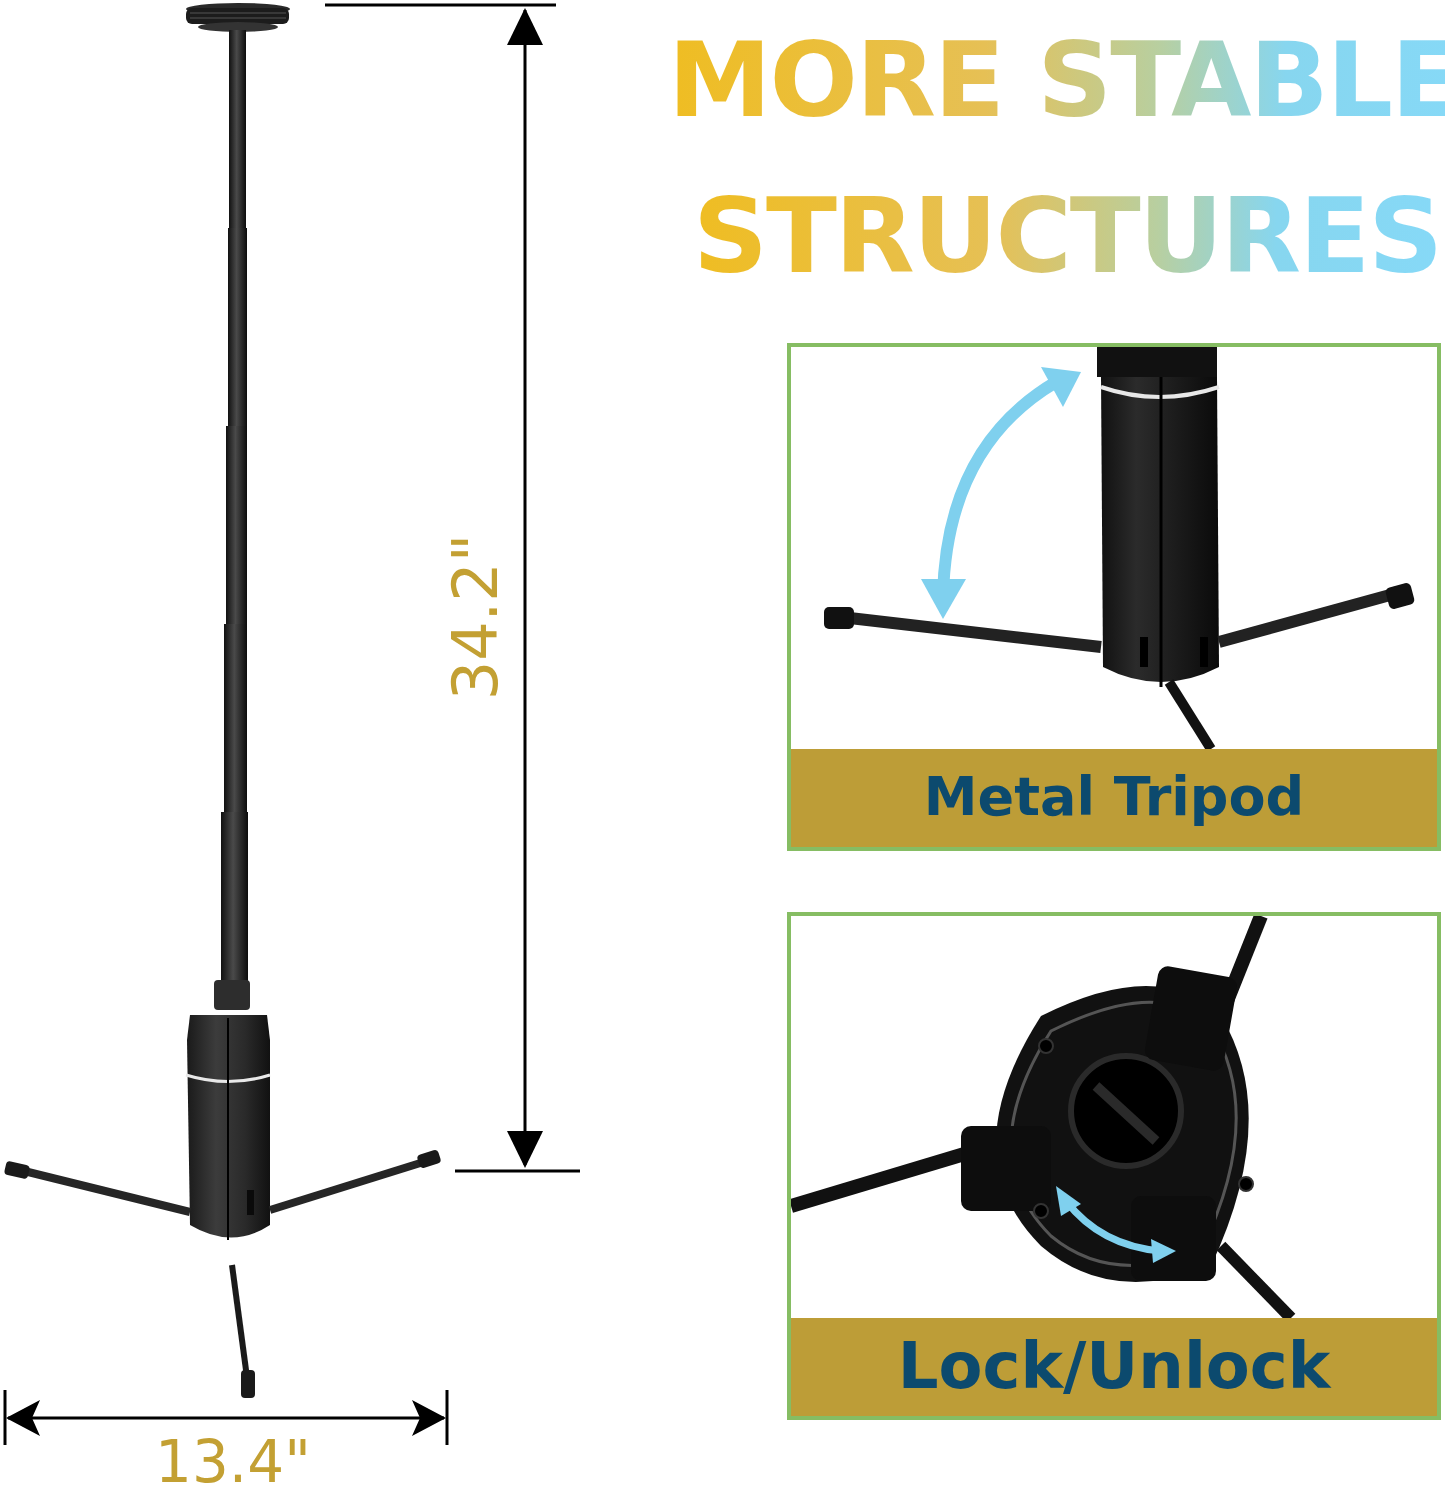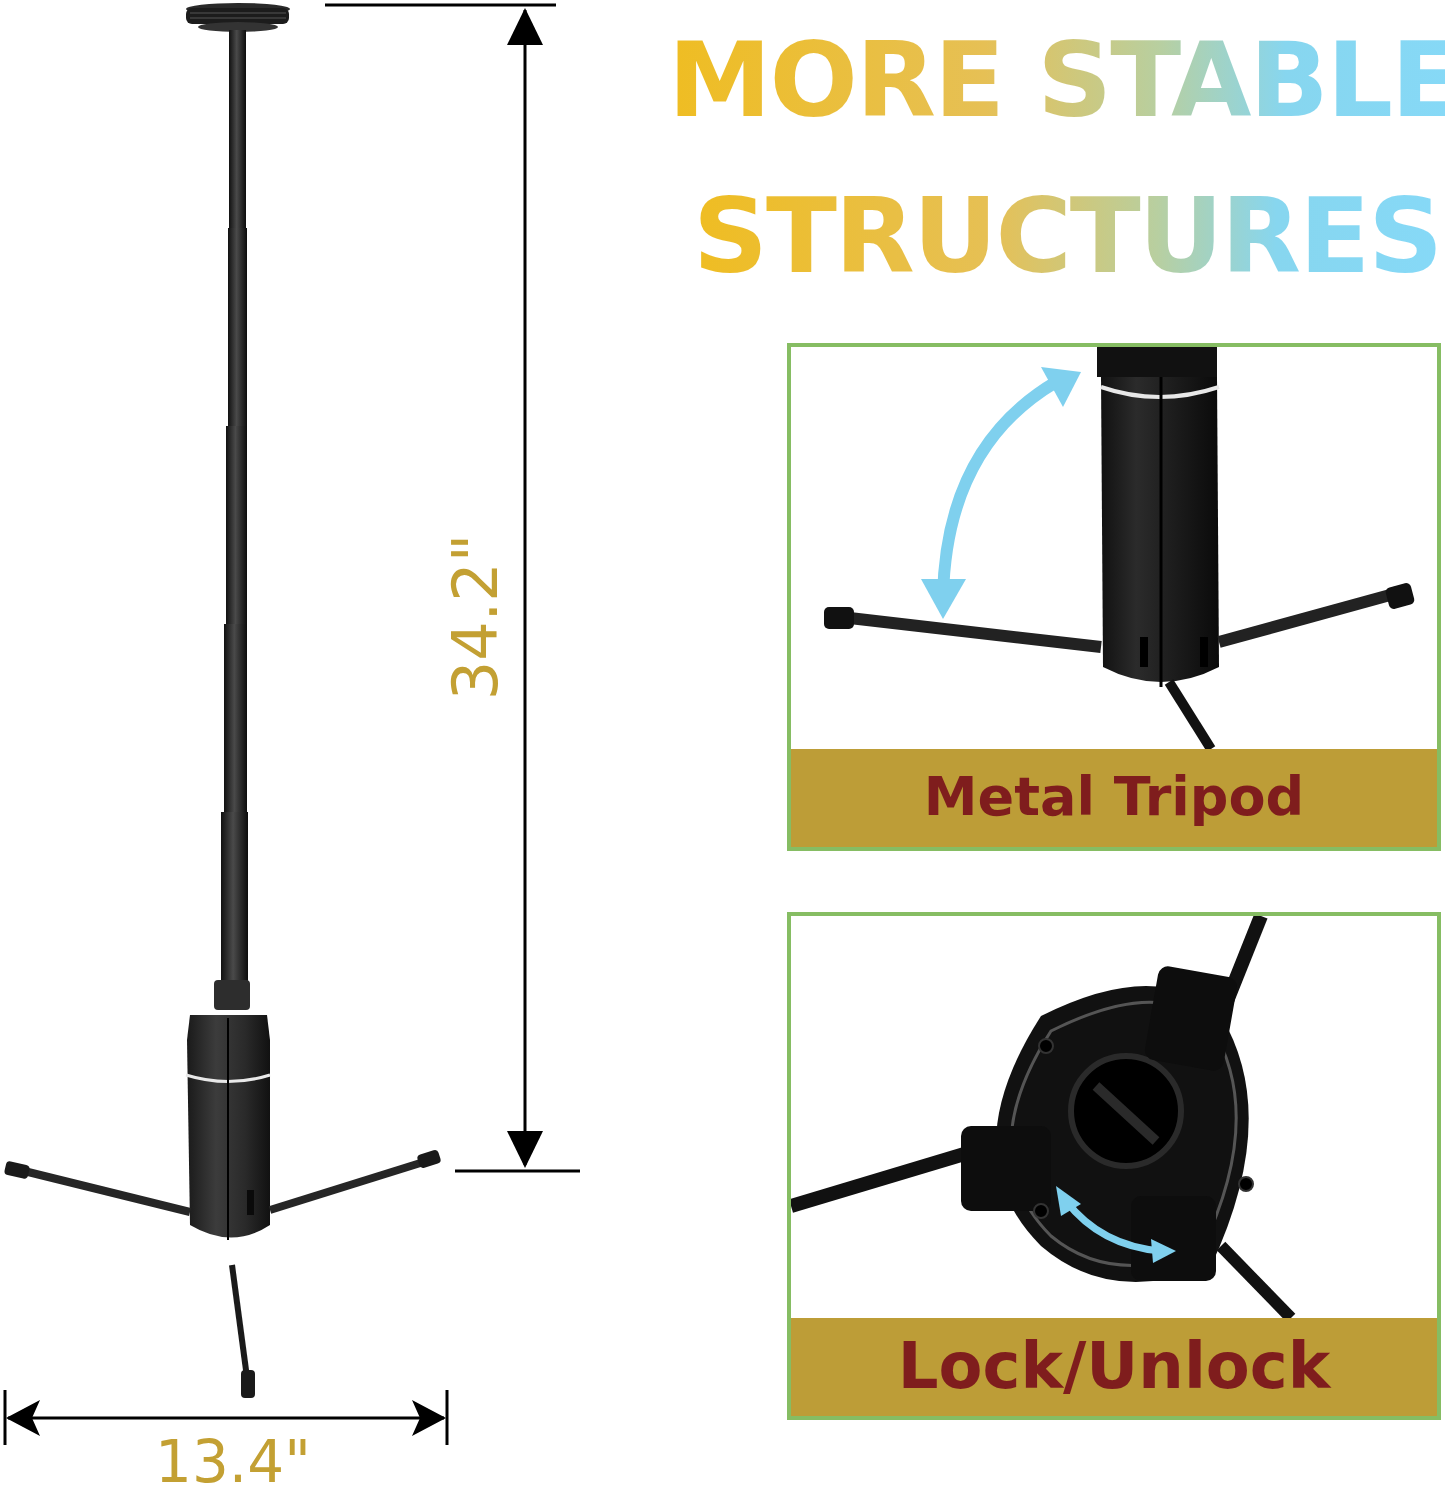--- a/index.html
+++ b/index.html
@@ -8,21 +8,21 @@
 
   
   .headline { position:absolute; font-family:"DejaVu Sans", sans-serif; font-weight:bold; letter-spacing:-2px; line-height:1;
     background:linear-gradient(90deg,#efbd22 0%,#e6c055 40%,#b8cfa0 62%,#87d6ef 78%,#86d9f7 100%);
     -webkit-background-clip:text; background-clip:text; color:transparent; white-space:nowrap; }
   .hl1 { left:636px; top:28px; font-size:104px;margin-left:32px; }
   .hl2 { left:693px; top:184px; font-size:104px; }
 
   
   .panel { position:absolute; border:4px solid #86bd63; background:#fff; box-sizing:border-box; overflow:hidden; }
-  .panel .caption { position:absolute; left:0; right:0; bottom:0; background:#bd9d37; color:#7f1d1d;
+  .panel .caption { position:absolute; left:0; right:0; bottom:0; background:#bd9d37; color:#0c4a6e;
     font-family:"DejaVu Sans", sans-serif; font-weight:bold; text-align:center; }
   .p1 { left:787px; top:343px; width:654px; height:508px; }
   .p1 .caption { height:98px; line-height:96px; font-size:54px; }
   .p2 { left:787px; top:912px; width:654px; height:508px; }
   .p2 .caption { height:98px; line-height:96px; font-size:64px; }
 
   .dim-label { position:absolute; color:#c3a033; font-family:"DejaVu Sans", sans-serif; }
 </style>
 </head>
 <body>

